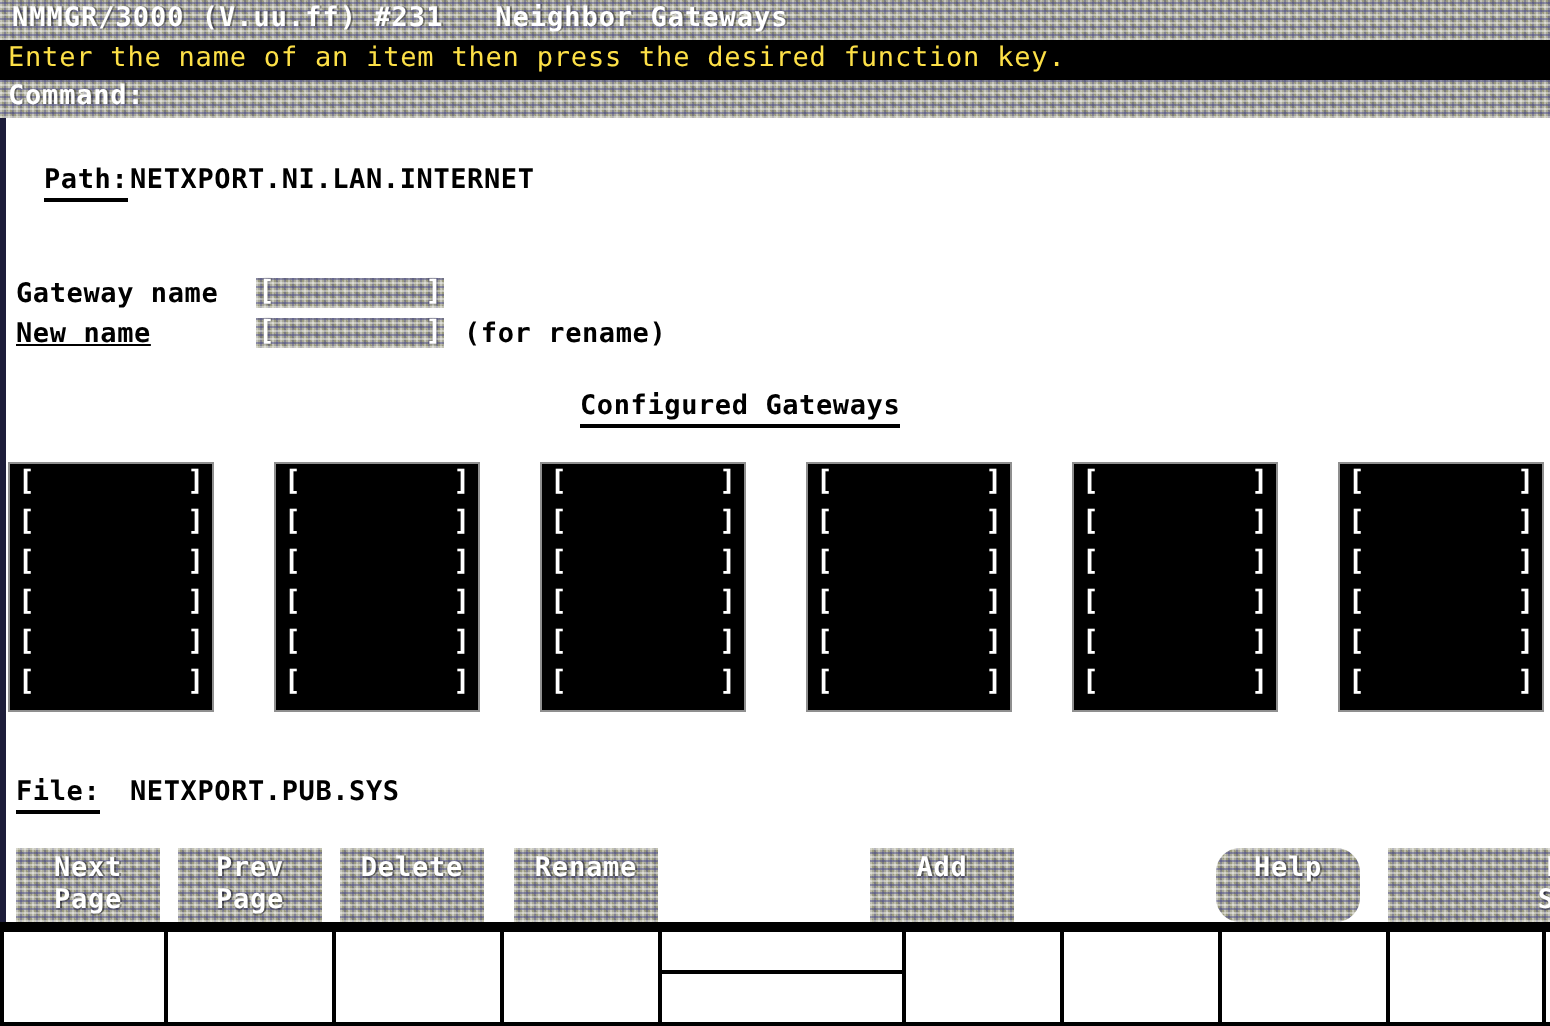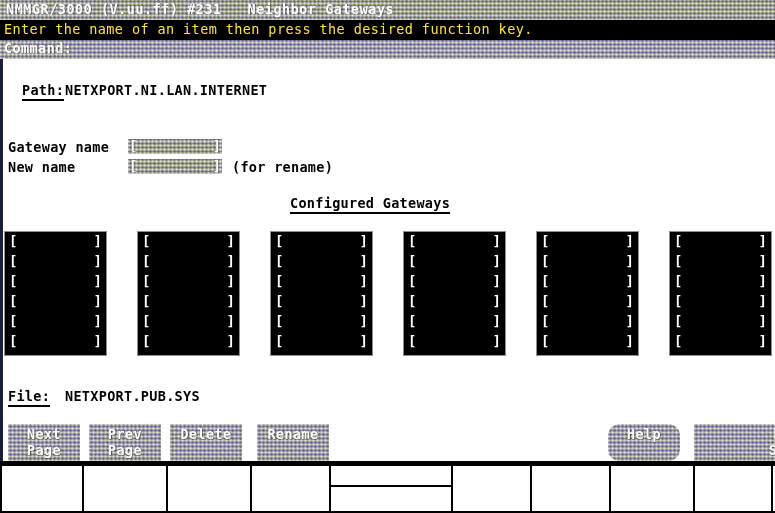--- a/index.html
+++ b/index.html
@@ -266,21 +266,21 @@
 
   <div class="line bold uline" style="left:8px; top:84px;margin-left:14px;">Path:</div>
   <div class="line bold" style="left:65px; top:84px;">NETXPORT.NI.LAN.INTERNET</div>
 
   <div class="line bold" style="left:8px; top:141px;">Gateway name</div>
   <div class="entry-field dither" style="left:128px; top:139px; width:94px;">
     <span class="brk l">[</span>
     <span class="brk r">]</span>
   </div>
 
-  <div class="line bold" style="left:8px; top:161px;">New name</div>
+  <div class="line bold" style="left:8px; top:161px;text-decoration:underline;">New name</div>
   <div class="entry-field dither" style="left:128px; top:159px; width:94px;">
     <span class="brk l">[</span>
     <span class="brk r">]</span>
   </div>
   <div class="line bold" style="left:232px; top:161px;">(for rename)</div>
 
   <div class="line bold uline" style="left:290px; top:197px;">Configured Gateways</div>
 
   <div id="gateway-grid">
       <div class="gw-col" style="left: 0px;">
@@ -488,20 +488,23 @@
       <div class="fkey dither" style="left: 89px;">
         <div class="lbl l1">Prev</div>
         <div class="lbl l2">Page</div>
       </div>
       <div class="fkey dither" style="left: 170px;">
         <div class="lbl l1">Delete</div>
       </div>
       <div class="fkey dither" style="left: 257px;">
         <div class="lbl l1">Rename</div>
       </div>
+      <div class="fkey dither" style="left: 435px;">
+        <div class="lbl l1">Add</div>
+      </div>
       <div class="fkey dither" style="left: 608px; border-radius: 12px;">
         <div class="lbl l1">Help</div>
       </div>
       <div class="fkey dither" style="left: 694px; padding-left: 43px;">
         <div class="lbl l1">Prior</div>
         <div class="lbl l2">Screen</div>
       </div>
     </div>
 
   <div id="status-row">

